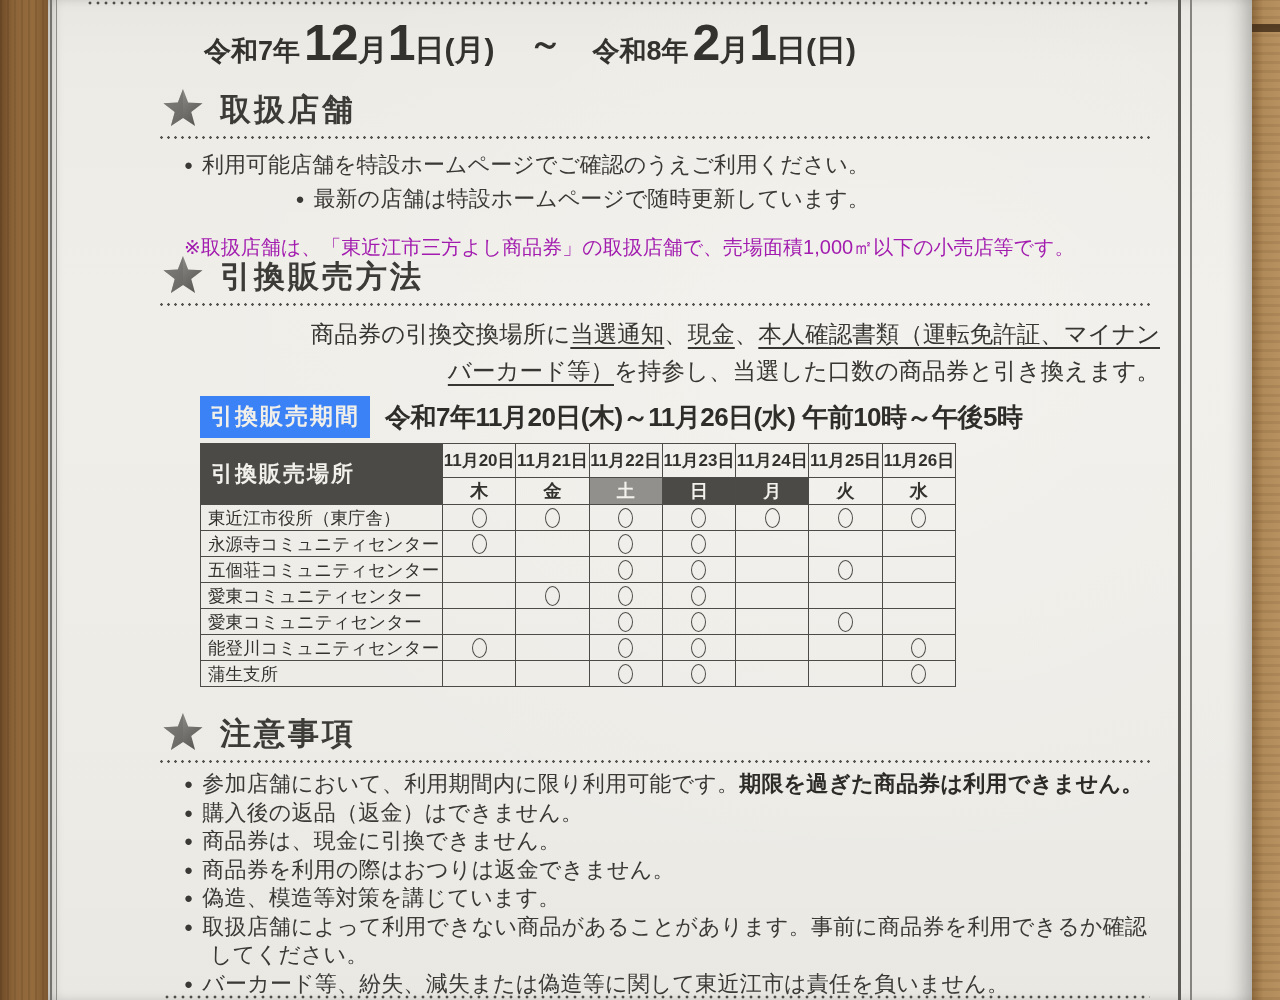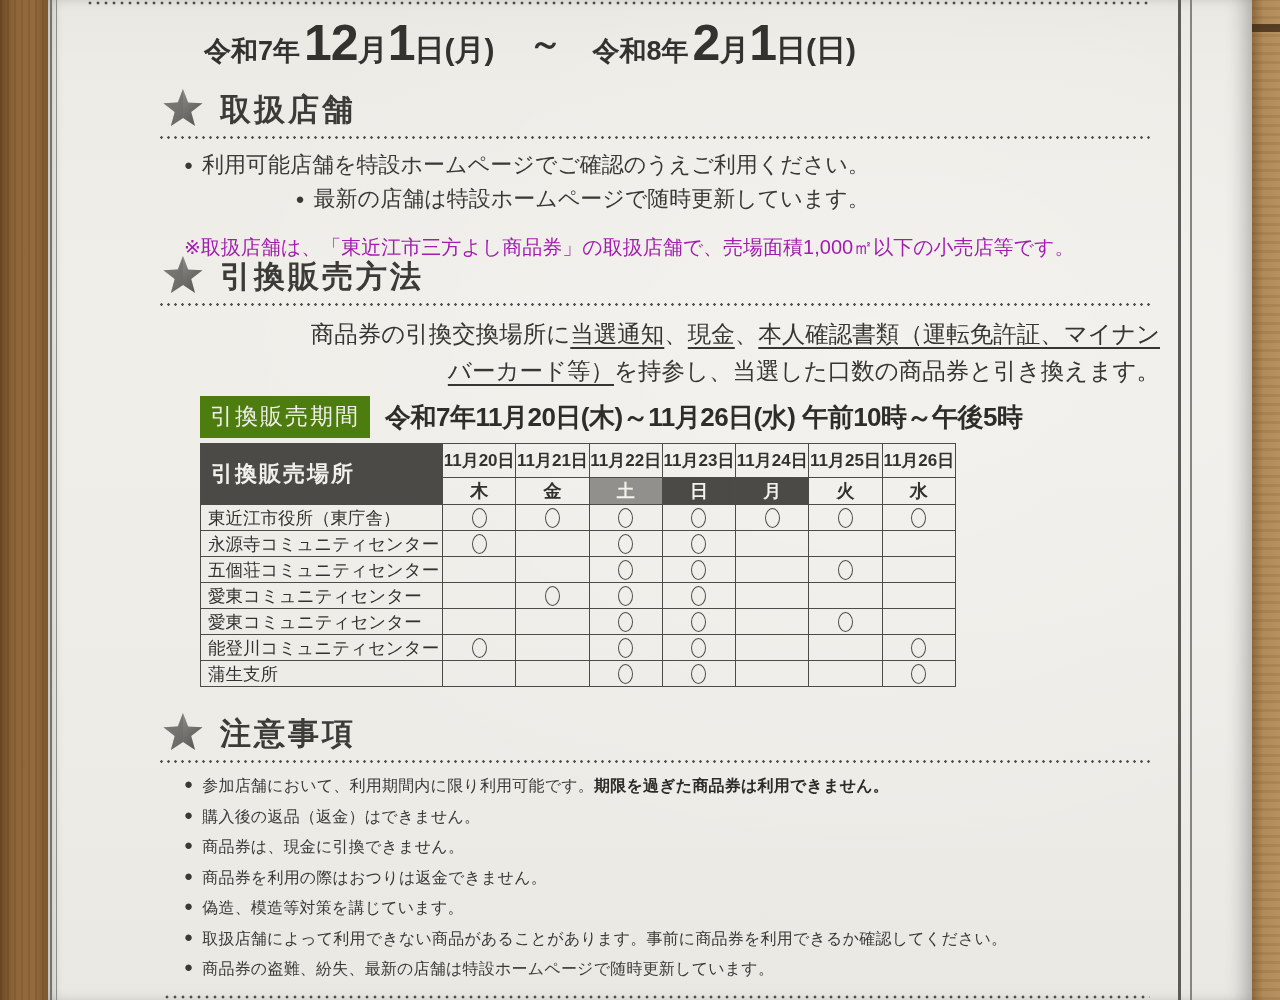--- a/index.html
+++ b/index.html
@@ -89,21 +89,21 @@
 
   
   .method-par {
     position:absolute; left:200px; top:316px; width:960px;
     font-size:23.5px; line-height:37px; color:#373632;text-align:right;
   }
   .u { text-decoration:underline; text-underline-offset:5px; text-decoration-thickness:1.5px; }
 
   
   .period-line { position:absolute; left:200px; top:396px; display:flex; align-items:center; gap:15px; }
-  .period-label { background:#4d7c0f; color:#f1efe9; font-size:23px; font-weight:400;
+  .period-label { background:#3b82f6; color:#f1efe9; font-size:23px; font-weight:700;
                   padding:5px 10px 6px; letter-spacing:2px; }
   .period-text  { font-size:26px; font-weight:700; color:#2e2d2a; letter-spacing:-.5px; }
 
   
   .sched { position:absolute; left:200px; top:443px; width:756px;
            border-collapse:collapse; table-layout:fixed; }
   .sched col.c-loc { width:242px; }
   .sched th, .sched td { border:1.5px solid #4c4b47; }
   .corner { background:#4b4a47; color:#f2f0ea; font-size:22px; font-weight:600;
             text-align:left; padding-left:10px; letter-spacing:2px; }
@@ -111,21 +111,21 @@
   .day-h  { font-size:18px; font-weight:600; height:27px; text-align:center; color:#33322f; }
   .day-sat { background:#91908c; color:#f4f2ec; }
   .day-sun { background:#4b4a47; color:#f4f2ec; }
   .loc { font-size:17.5px; text-align:left; padding-left:7px; color:#33322f;
          height:26px; font-weight:500; white-space:nowrap; }
   .mark-cell { text-align:center; vertical-align:middle; line-height:0; }
   .circle { display:inline-block; width:15px; height:20px;
             border:1.8px solid #4e4d49; border-radius:50%; }
 
   
-  .notes-list { left:184px; top:770px; width:970px; font-size:16px; letter-spacing:.2px; }
+  .notes-list { left:184px; top:770px; width:970px; font-size:22px; letter-spacing:.2px; }
   .notes-list li { line-height:28.5px; }
   .notes-list b { font-weight:700; color:#2c2b28; }
 
   .star-icon-svg { display:block; }
 </style>
 </head>
 <body>
 
 <div class="wood-left"></div>
 <div class="wood-right"></div>
@@ -297,14 +297,14 @@
 </div>
 <div class="dotsep sep-notes"></div>
 
 <ul class="blist notes-list">
   <li><span>参加店舗において、利用期間内に限り利用可能です。</span><b>期限を過ぎた商品券は利用できません。</b></li>
   <li><span>購入後の返品（返金）はできません。</span></li>
   <li><span>商品券は、現金に引換できません。</span></li>
   <li><span>商品券を利用の際はおつりは返金できません。</span></li>
   <li><span>偽造、模造等対策を講じています。</span></li>
   <li><span>取扱店舗によって利用できない商品があることがあります。事前に商品券を利用できるか確認してください。</span></li>
-  <li><span>商品券の盗難、紛失、最新の店舗は特設ホームページで随時更新しています。</span></li>
+  <li><span>バーカード等、紛失、減失または偽造等に関して東近江市は責任を負いません。</span></li>
 </ul>
 
 </body></html>

